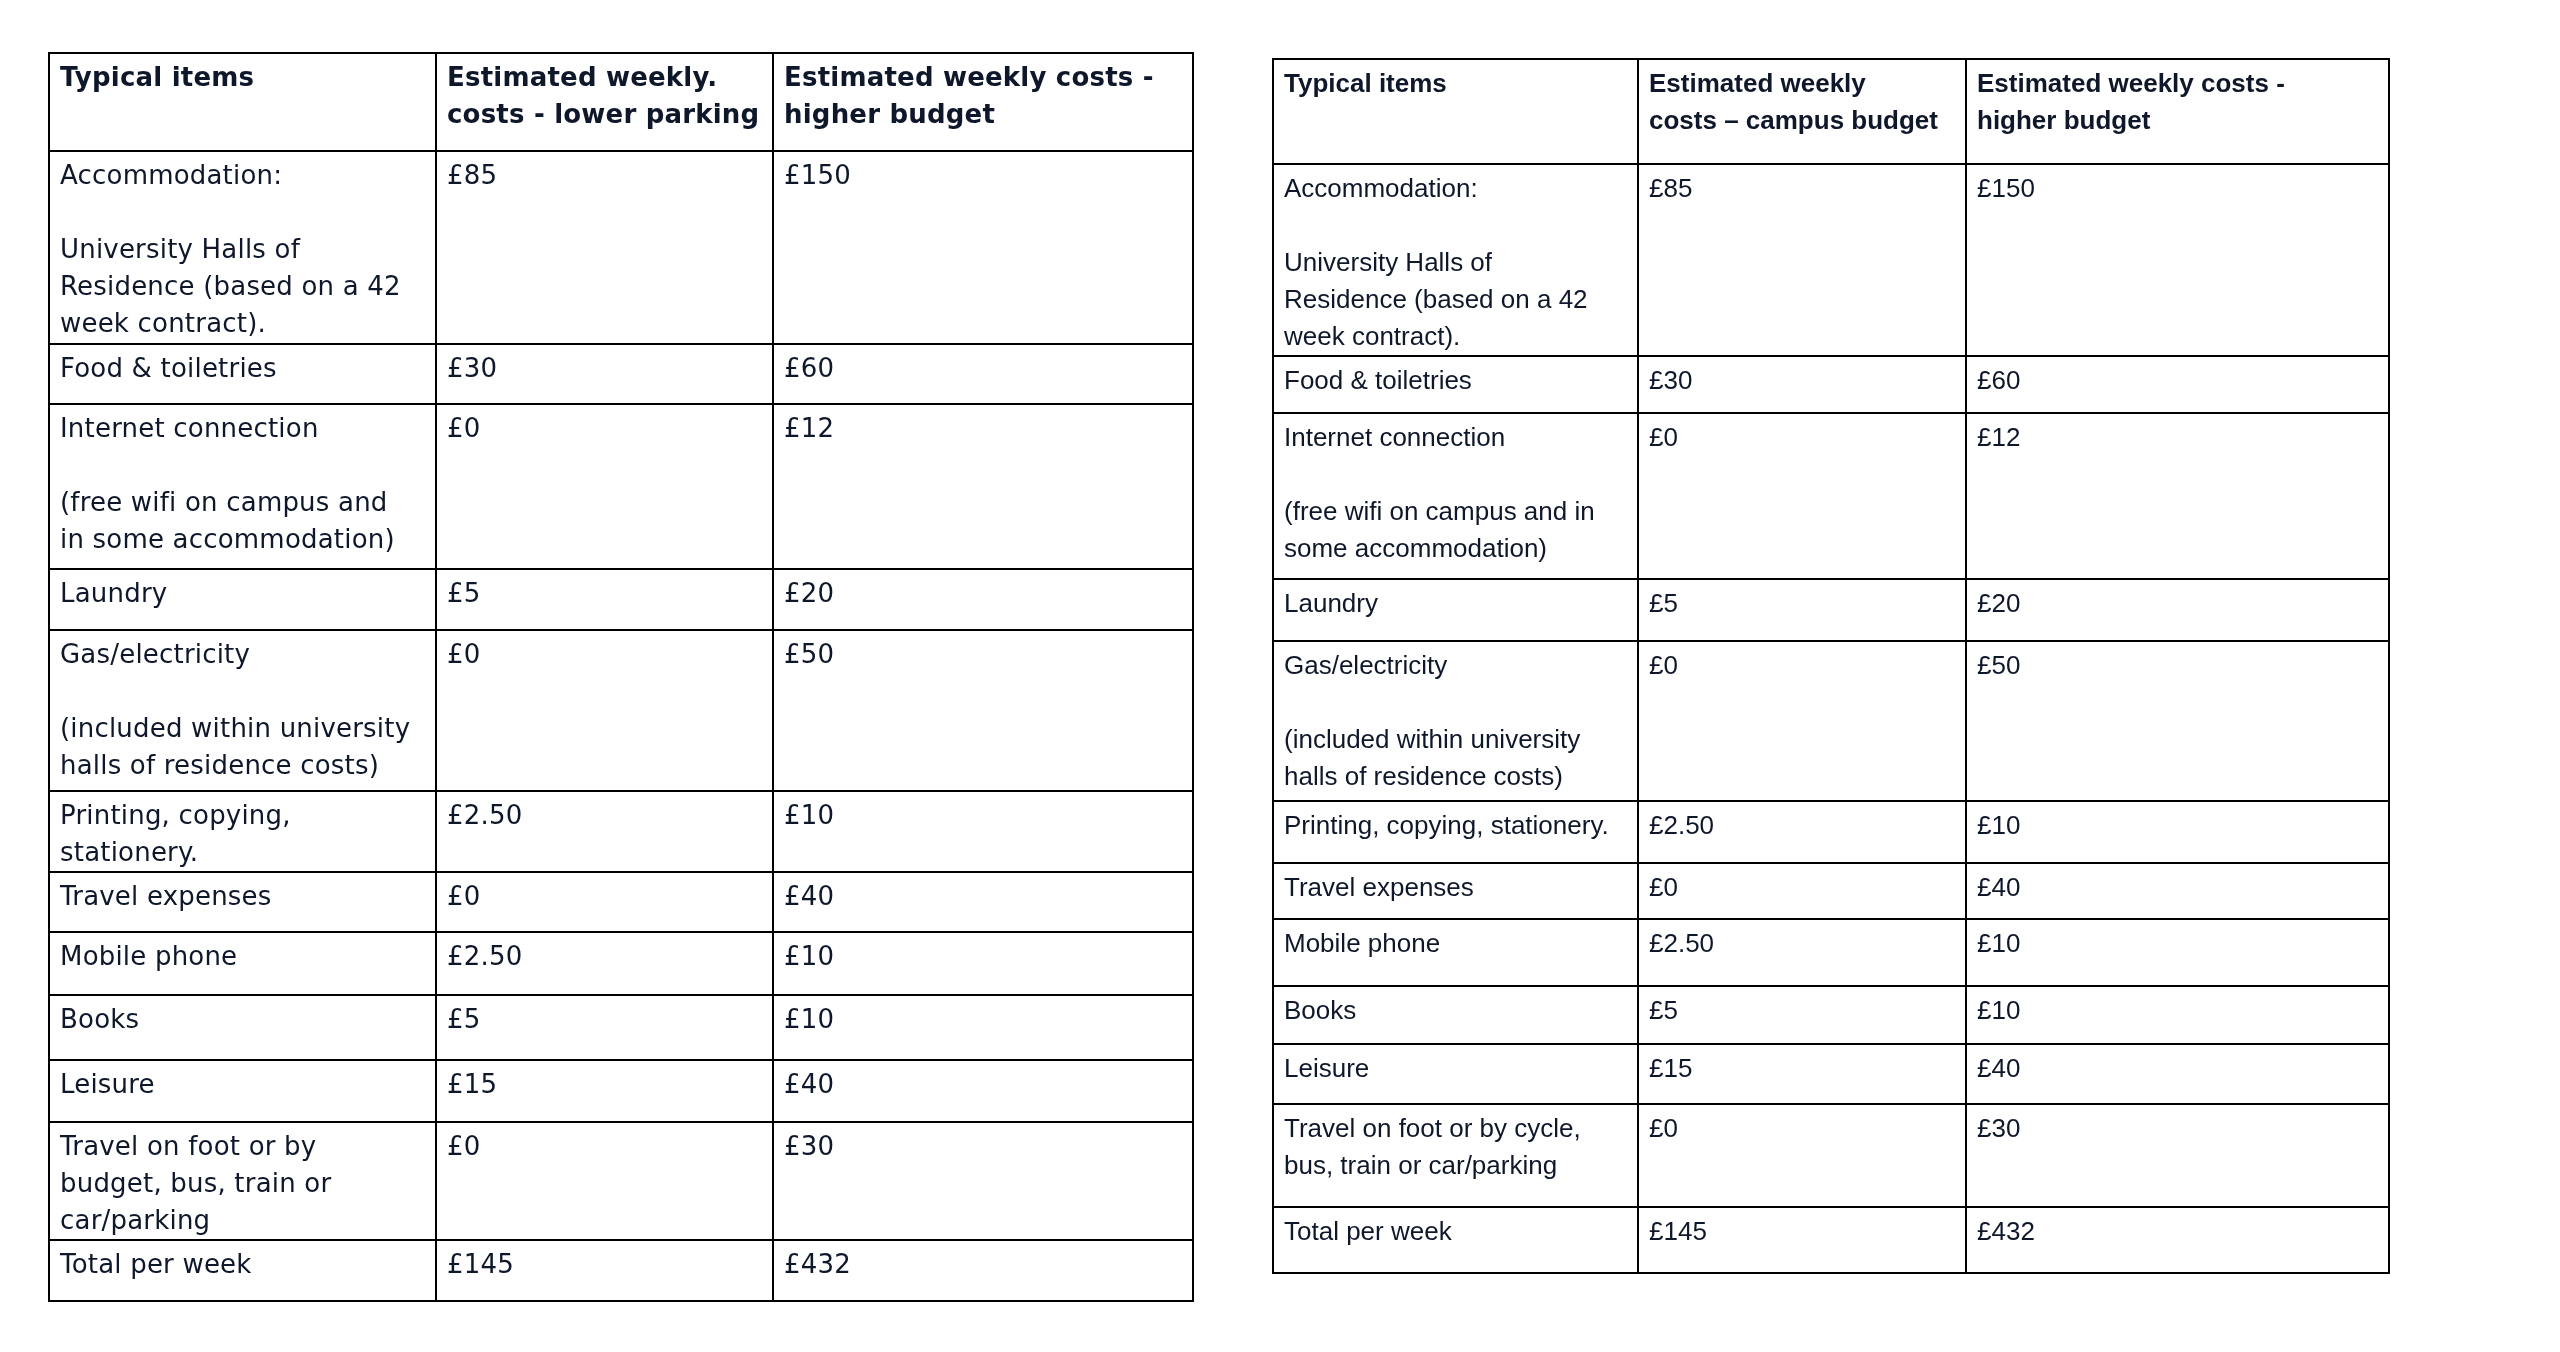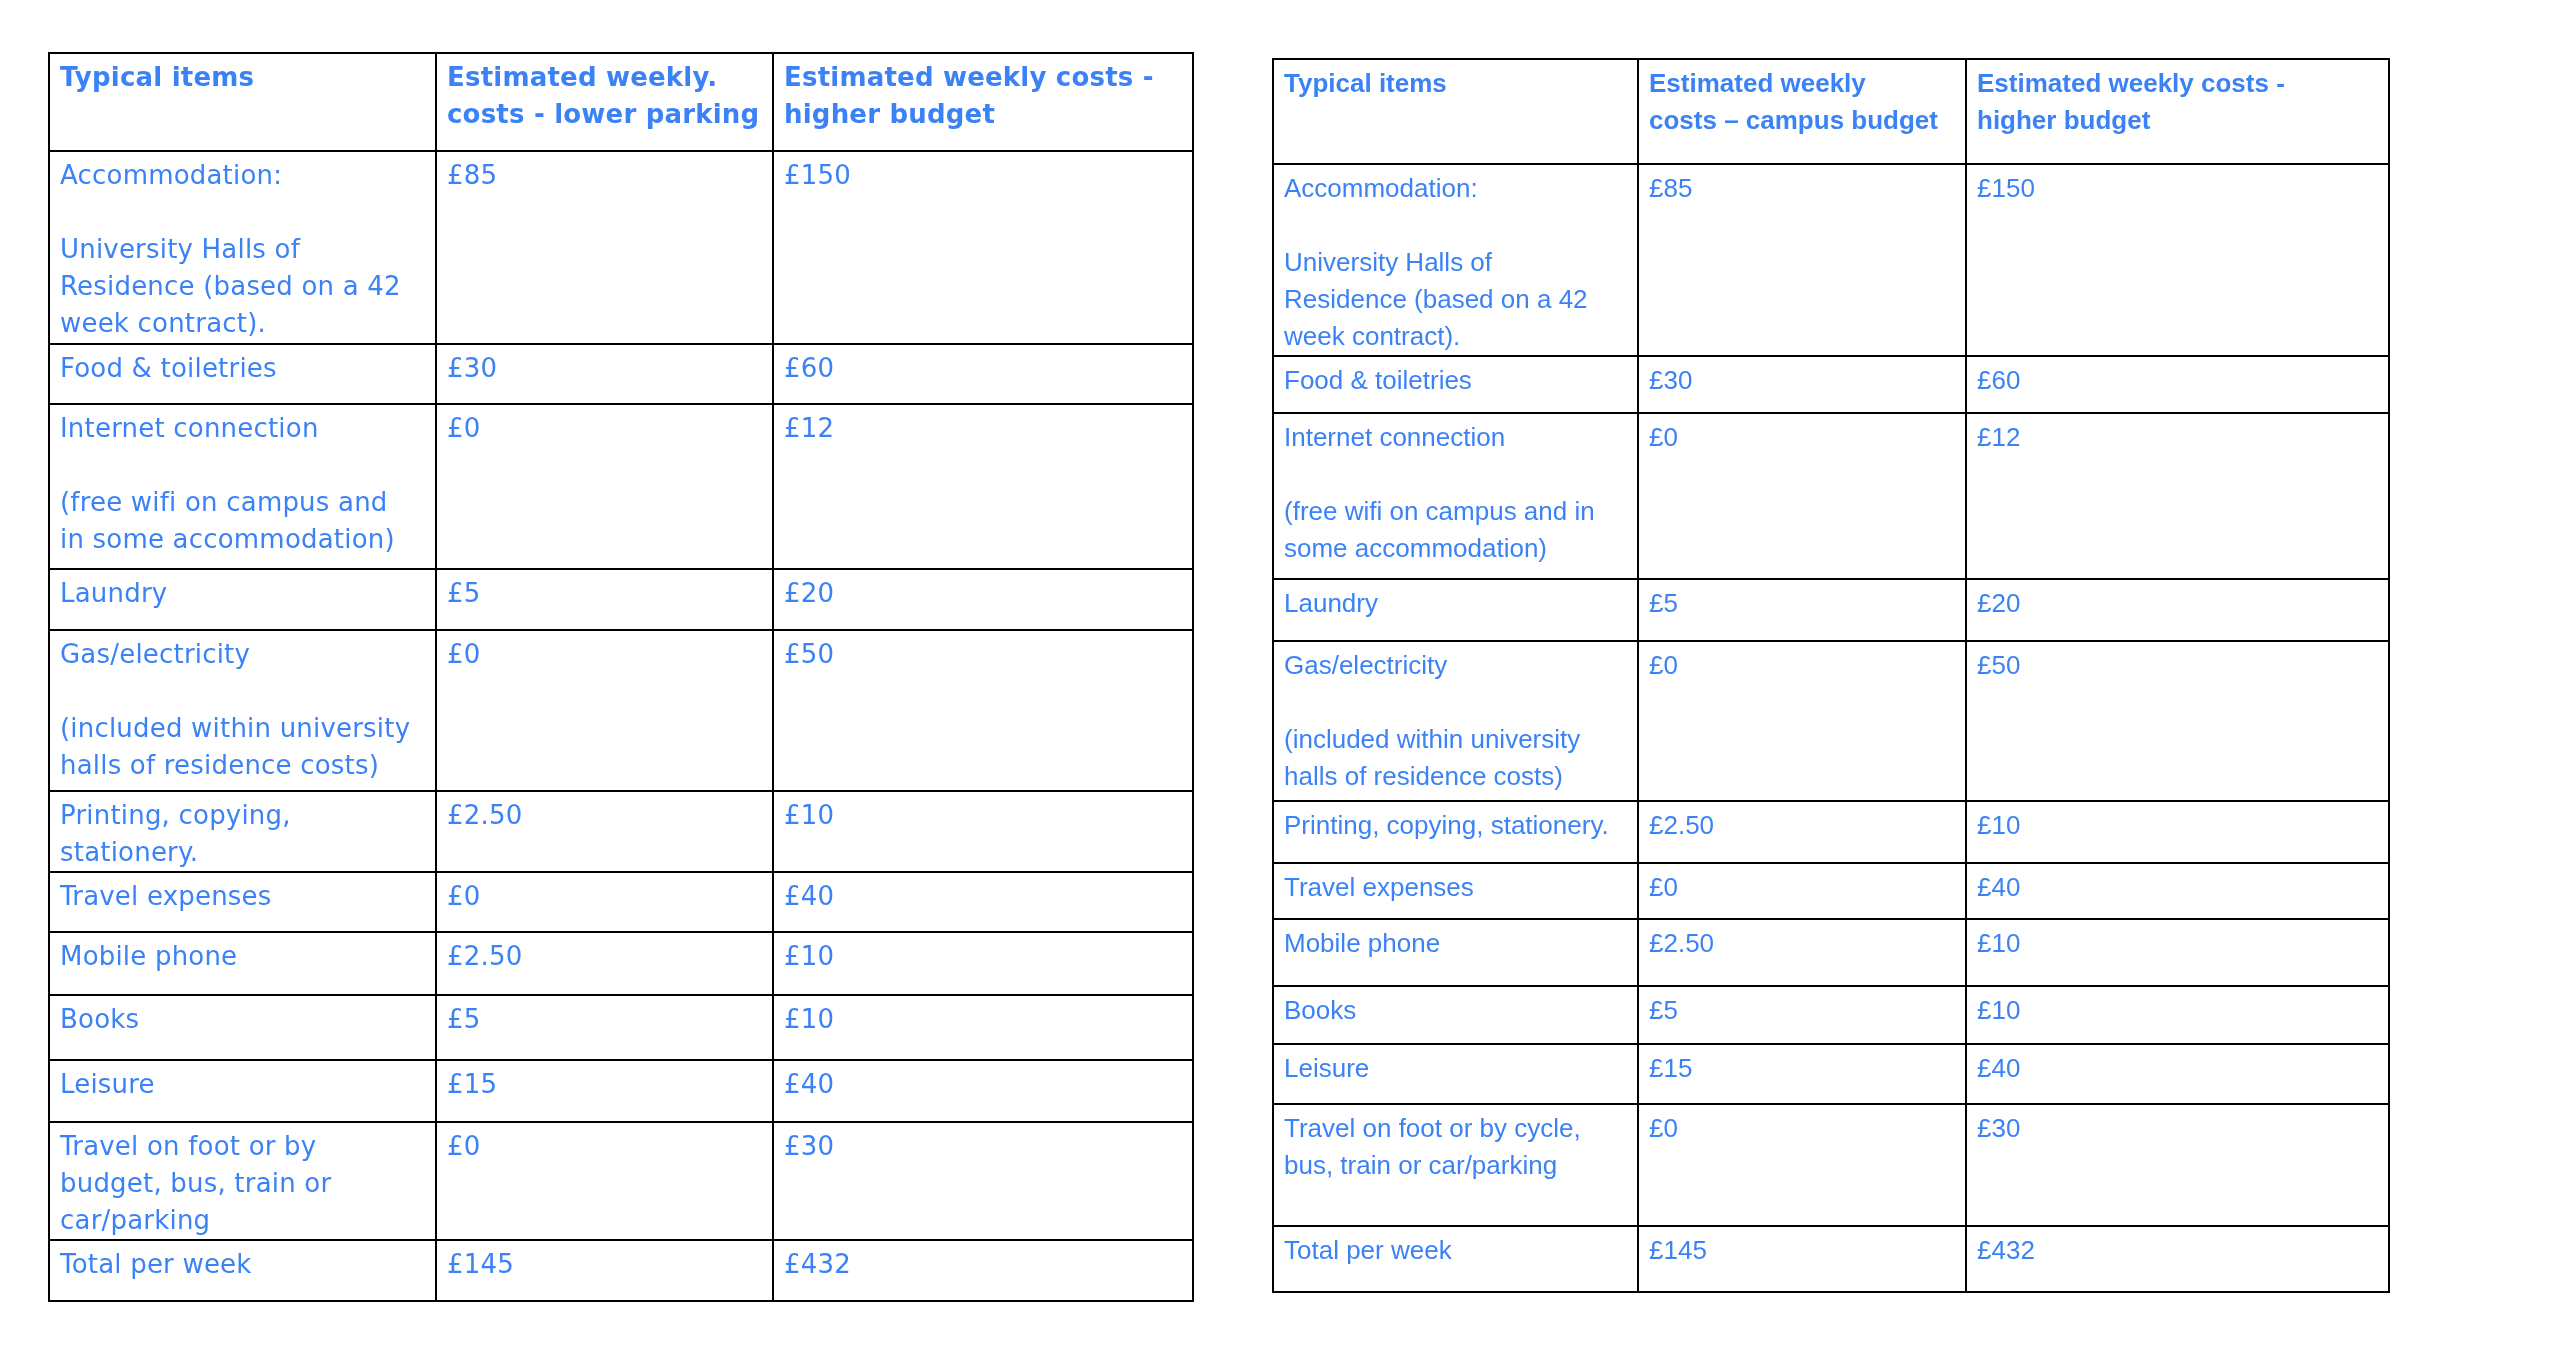--- a/index.html
+++ b/index.html
@@ -6,21 +6,21 @@
   body {
     width: 2560px; height: 1352px;
     background: #ffffff;
     position: relative;
     font-family: "Liberation Sans", sans-serif;
   }
   table.budget {
     position: absolute;
     border-collapse: collapse;
     table-layout: fixed;
-    color: #3b82f6;
+    color: #0f172a;
     background: #ffffff;
     padding-left: 16px;
   }
   table.budget th, table.budget td {
     border: 2px solid #000000;
     vertical-align: top;
     text-align: left;
     padding: 5px 8px 0 10px;
     white-space: pre-line;
     overflow: hidden;
@@ -200,21 +200,21 @@
   <tr style="height:58px">
     <td>Books</td>
     <td>£5</td>
     <td>£10</td>
   </tr>
   <tr style="height:60px">
     <td>Leisure</td>
     <td>£15</td>
     <td>£40</td>
   </tr>
-  <tr style="height:122px">
+  <tr style="height:103px">
     <td>Travel on foot or by cycle,
 bus, train or car/parking</td>
     <td>£0</td>
     <td>£30</td>
   </tr>
   <tr class="total-row" style="height:66px">
     <td>Total per week</td>
     <td>£145</td>
     <td>£432</td>
   </tr>

